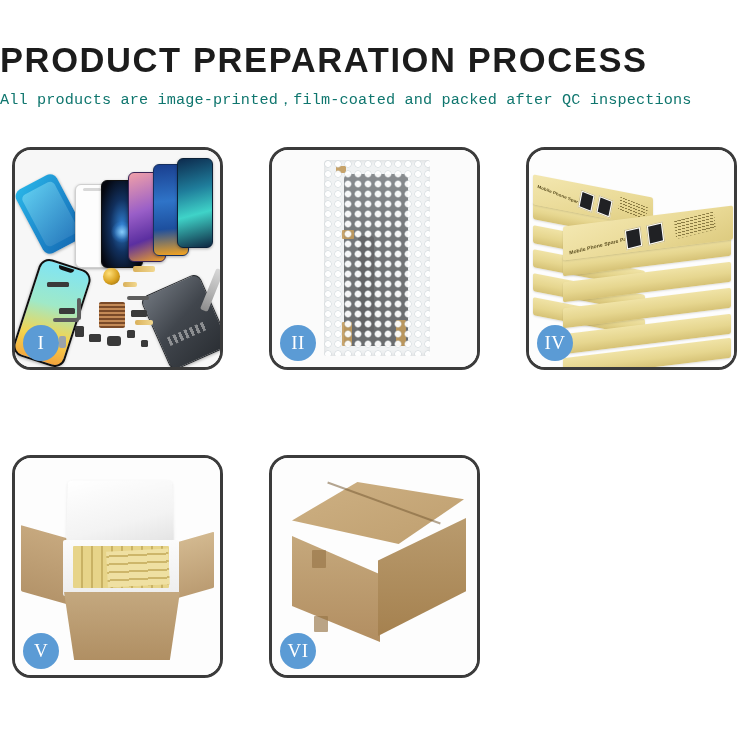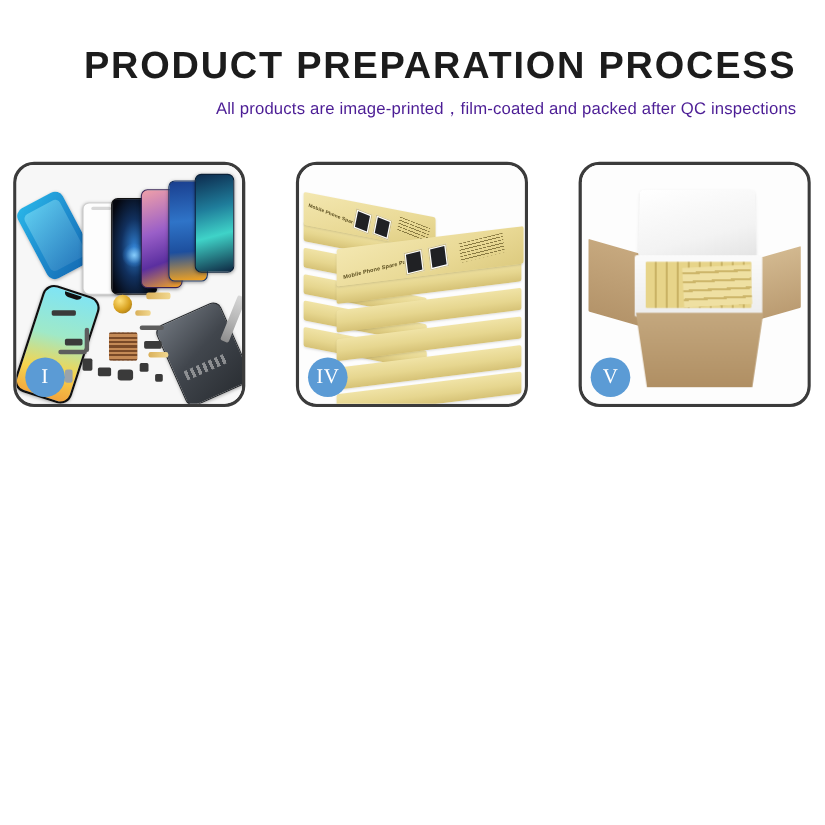--- a/index.html
+++ b/index.html
@@ -12,38 +12,39 @@
     overflow: hidden;
   }
   #root {
     position: relative;
     width: 750px;
     height: 750px;
     background: #ffffff;
   }
 
   
-  .header { position: absolute; top: 0; left: 0; width: 724px; text-align: right; }
+  .header { position: absolute; top: 0; left: 0; width: 724px; text-align: left; }
   .title {
     margin: 0;
     padding-top: 42px;
     font-size: 34.5px;
     font-weight: 700;
     letter-spacing: 1.6px;
     color: #1c1c1c;
     font-family: "Liberation Sans", sans-serif;
     line-height: 1.05;
   }
   .subtitle {
     margin: 0;
     padding-top: 11px;
     font-size: 15.2px;
     font-weight: 400;
-    color: #4c1d95;
+    color: #0f766e;
     letter-spacing: 0.15px;
+    font-family: Liberation Mono, monospace;
   }
 
   
   .grid {
     position: absolute;
     top: 147px;
     left: 12px;
     width: 726px;
     display: grid;
     grid-template-columns: repeat(3, 211px);
@@ -401,20 +402,33 @@
         <div class="flex-cable" style="left:112px;top:146px;width:22px;height:4px;"></div>
         <div class="gold-cable" style="left:118px;top:116px;width:22px;height:6px;"></div>
         <div class="gold-cable" style="left:108px;top:132px;width:14px;height:5px;"></div>
         <div class="gold-cable" style="left:120px;top:170px;width:18px;height:5px;"></div>
 
         <div class="screwdriver"></div>
       </div>
       <div class="badge">I</div>
     </div>
 
+    <div class="panel">
+      <div class="panel-inner p2">
+        <div class="bubble-bag">
+          <div class="screen-inside"></div>
+          <div class="tape" style="left:12px;top:6px;width:10px;height:7px;"></div>
+          <div class="tape" style="left:18px;top:70px;width:12px;height:9px;"></div>
+          <div class="tape" style="left:18px;top:162px;width:10px;height:24px;"></div>
+          <div class="tape" style="left:72px;top:160px;width:10px;height:26px;"></div>
+          <div class="bubbles"></div>
+        </div>
+      </div>
+      <div class="badge">II</div>
+    </div>
 
 
     <div class="panel">
       <div class="panel-inner p4">
         <div class="stack">
 
           <div class="sbox" style="left:4px;top:62px;width:112px;height:18px;transform:skewY(11deg);"></div>
           <div class="sbox" style="left:4px;top:86px;width:112px;height:18px;transform:skewY(11deg);"></div>
           <div class="sbox" style="left:4px;top:110px;width:112px;height:18px;transform:skewY(11deg);"></div>
           <div class="sbox" style="left:4px;top:134px;width:112px;height:18px;transform:skewY(11deg);"></div>
@@ -458,15 +472,26 @@
         <div class="v-flapR"></div>
         <div class="v-foamlid"></div>
         <div class="v-foambody"></div>
         <div class="v-content"></div>
         <div class="v-content2"></div>
         <div class="v-front"></div>
       </div>
       <div class="badge">V</div>
     </div>
 
+    <div class="panel">
+      <div class="panel-inner p6">
+        <div class="c-top"></div>
+        <div class="c-left"></div>
+        <div class="c-right"></div>
+        <div class="c-seam"></div>
+        <div class="c-tape" style="left:40px;top:92px;width:14px;height:18px;"></div>
+        <div class="c-tape" style="left:42px;top:158px;width:14px;height:16px;"></div>
+      </div>
+      <div class="badge">VI</div>
+    </div>
 
   </div>
 </div>
 
 </body></html>

